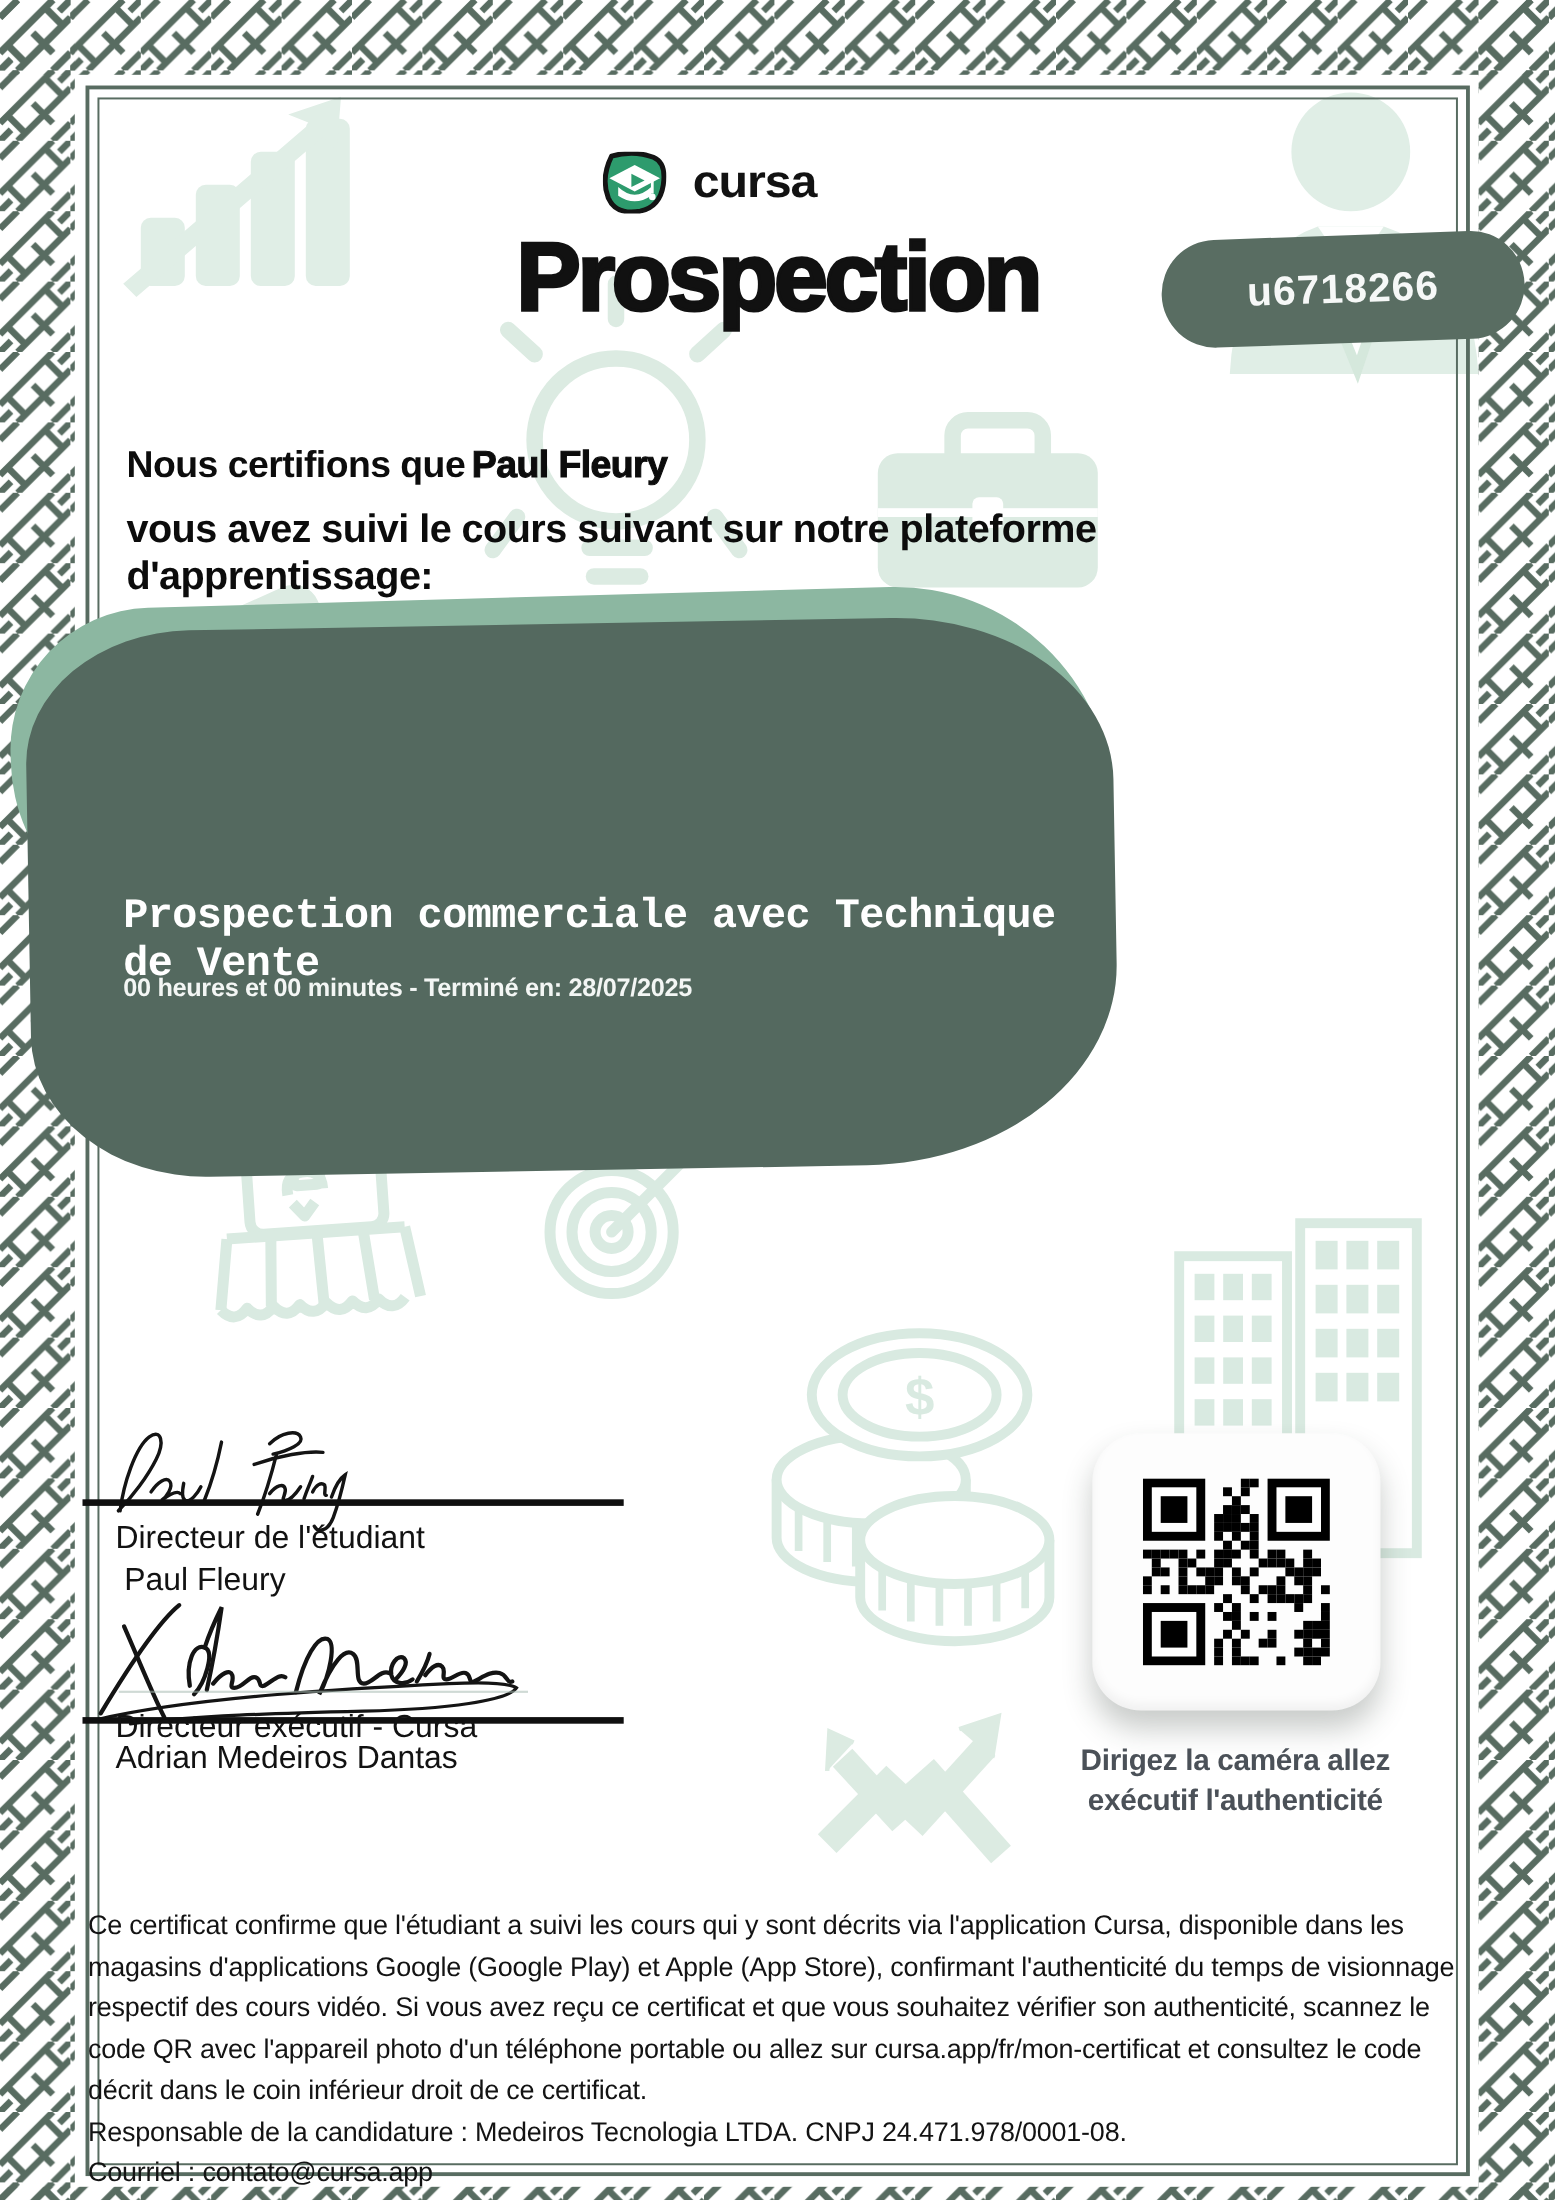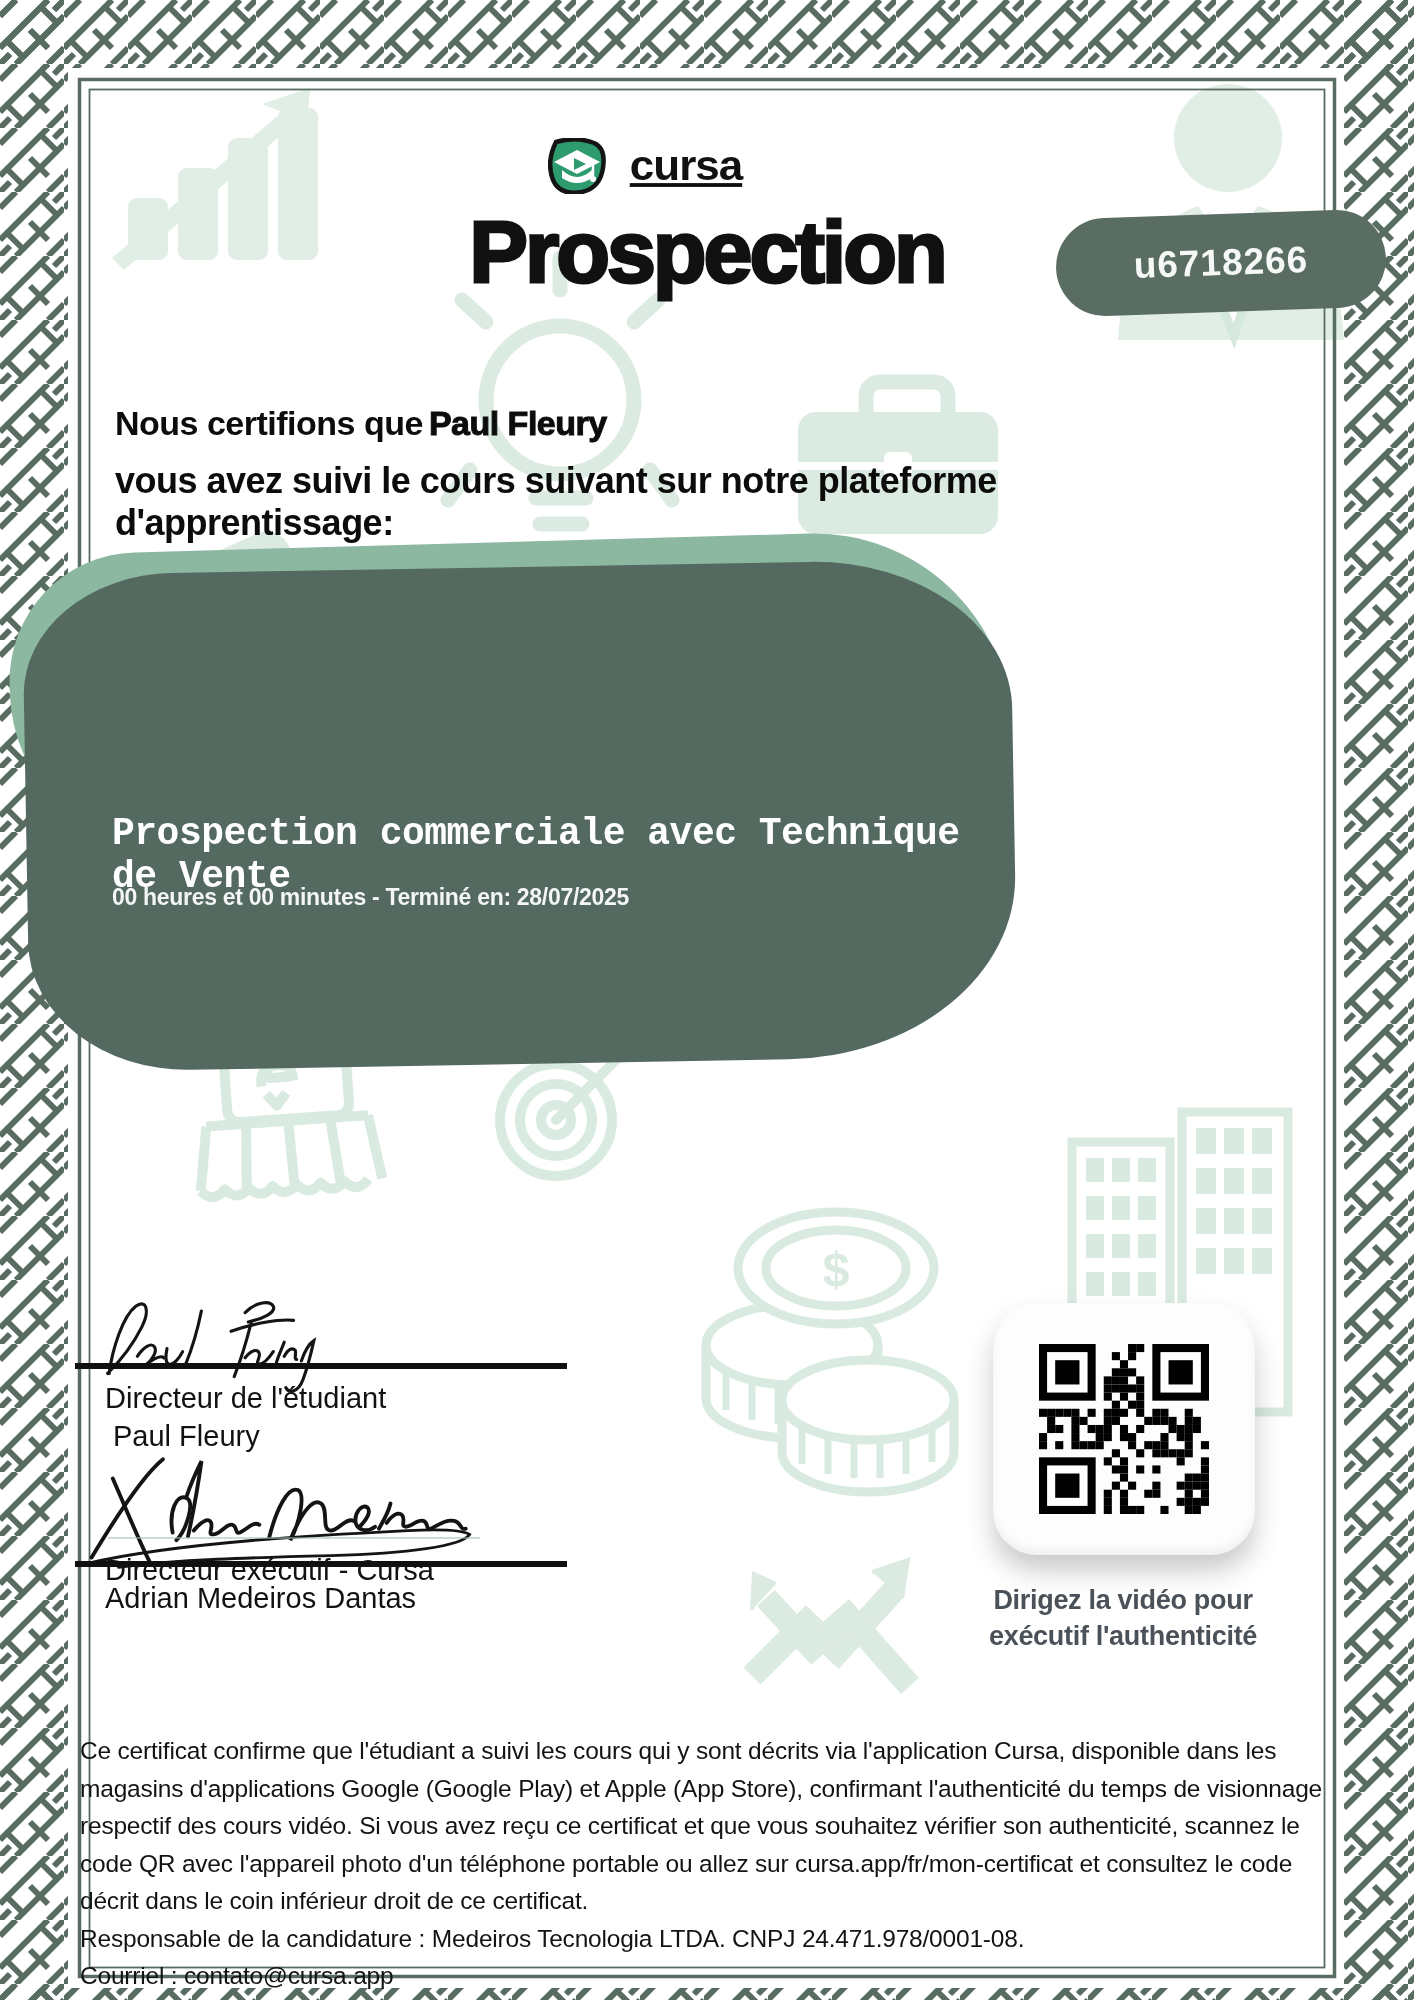--- a/index.html
+++ b/index.html
@@ -18,21 +18,21 @@
     font-family:"Liberation Sans","DejaVu Sans",sans-serif;
   }
   .abs{position:absolute;}
   svg{display:block;}
 
   
   #watermarks{left:0;top:0;width:1414px;height:2000px;pointer-events:none;}
   #border-svg{left:0;top:0;width:1414px;height:2000px;pointer-events:none;}
 
   
-  .logo-row{left:0;top:138px;width:1290px;display:flex;justify-content:center;align-items:center;gap:24px;text-decoration:underline;}
+  .logo-row{left:0;top:138px;width:1290px;display:flex;justify-content:center;align-items:center;gap:24px;}
   .logo-mark{width:58px;height:56px;position:relative;}
   .logo-word{font-size:44px;font-weight:700;letter-spacing:-1px;color:#121212;transform:scaleY(.95);}
   .cert-title{
     left:0;top:204px;width:1414px;text-align:center;
     font-size:88px;font-weight:700;letter-spacing:-3px;color:#111;
     -webkit-text-stroke:3px #111;line-height:1.1;
   }
   .badge{
     left:1056px;top:214px;width:330px;height:98px;border-radius:50px;
     background:var(--accent-dark);transform:rotate(-2deg);
@@ -418,21 +418,21 @@
       <rect x="16" y="16" width="24" height="24" fill="#000"></rect>
       <rect x="112" y="0" width="56" height="56" fill="#000"></rect>
       <rect x="120" y="8" width="40" height="40" fill="#fff"></rect>
       <rect x="128" y="16" width="24" height="24" fill="#000"></rect>
       <rect x="0" y="112" width="56" height="56" fill="#000"></rect>
       <rect x="8" y="120" width="40" height="40" fill="#fff"></rect>
       <rect x="16" y="128" width="24" height="24" fill="#000"></rect>
     </svg>
 </div>
 <div class="abs qr-caption">
-  <div>Dirigez la vidéo pour</div>
+  <div>Dirigez la caméra allez</div>
   <div>exécutif l'authenticité</div>
 </div>
 
 <div class="abs footer">
   <p>Ce certificat confirme que l'étudiant a suivi les cours qui y sont décrits via l'application Cursa, disponible dans les magasins d'applications Google (Google Play) et Apple (App Store), confirmant l'authenticité du temps de visionnage respectif des cours vidéo. Si vous avez reçu ce certificat et que vous souhaitez vérifier son authenticité, scannez le code QR avec l'appareil photo d'un téléphone portable ou allez sur cursa.app/fr/mon-certificat et consultez le code décrit dans le coin inférieur droit de ce certificat.</p>
   <p>Responsable de la candidature : Medeiros Tecnologia LTDA. CNPJ 24.471.978/0001-08.</p>
   <p>Courriel : contato@cursa.app</p>
 </div>
 
 </body></html>

